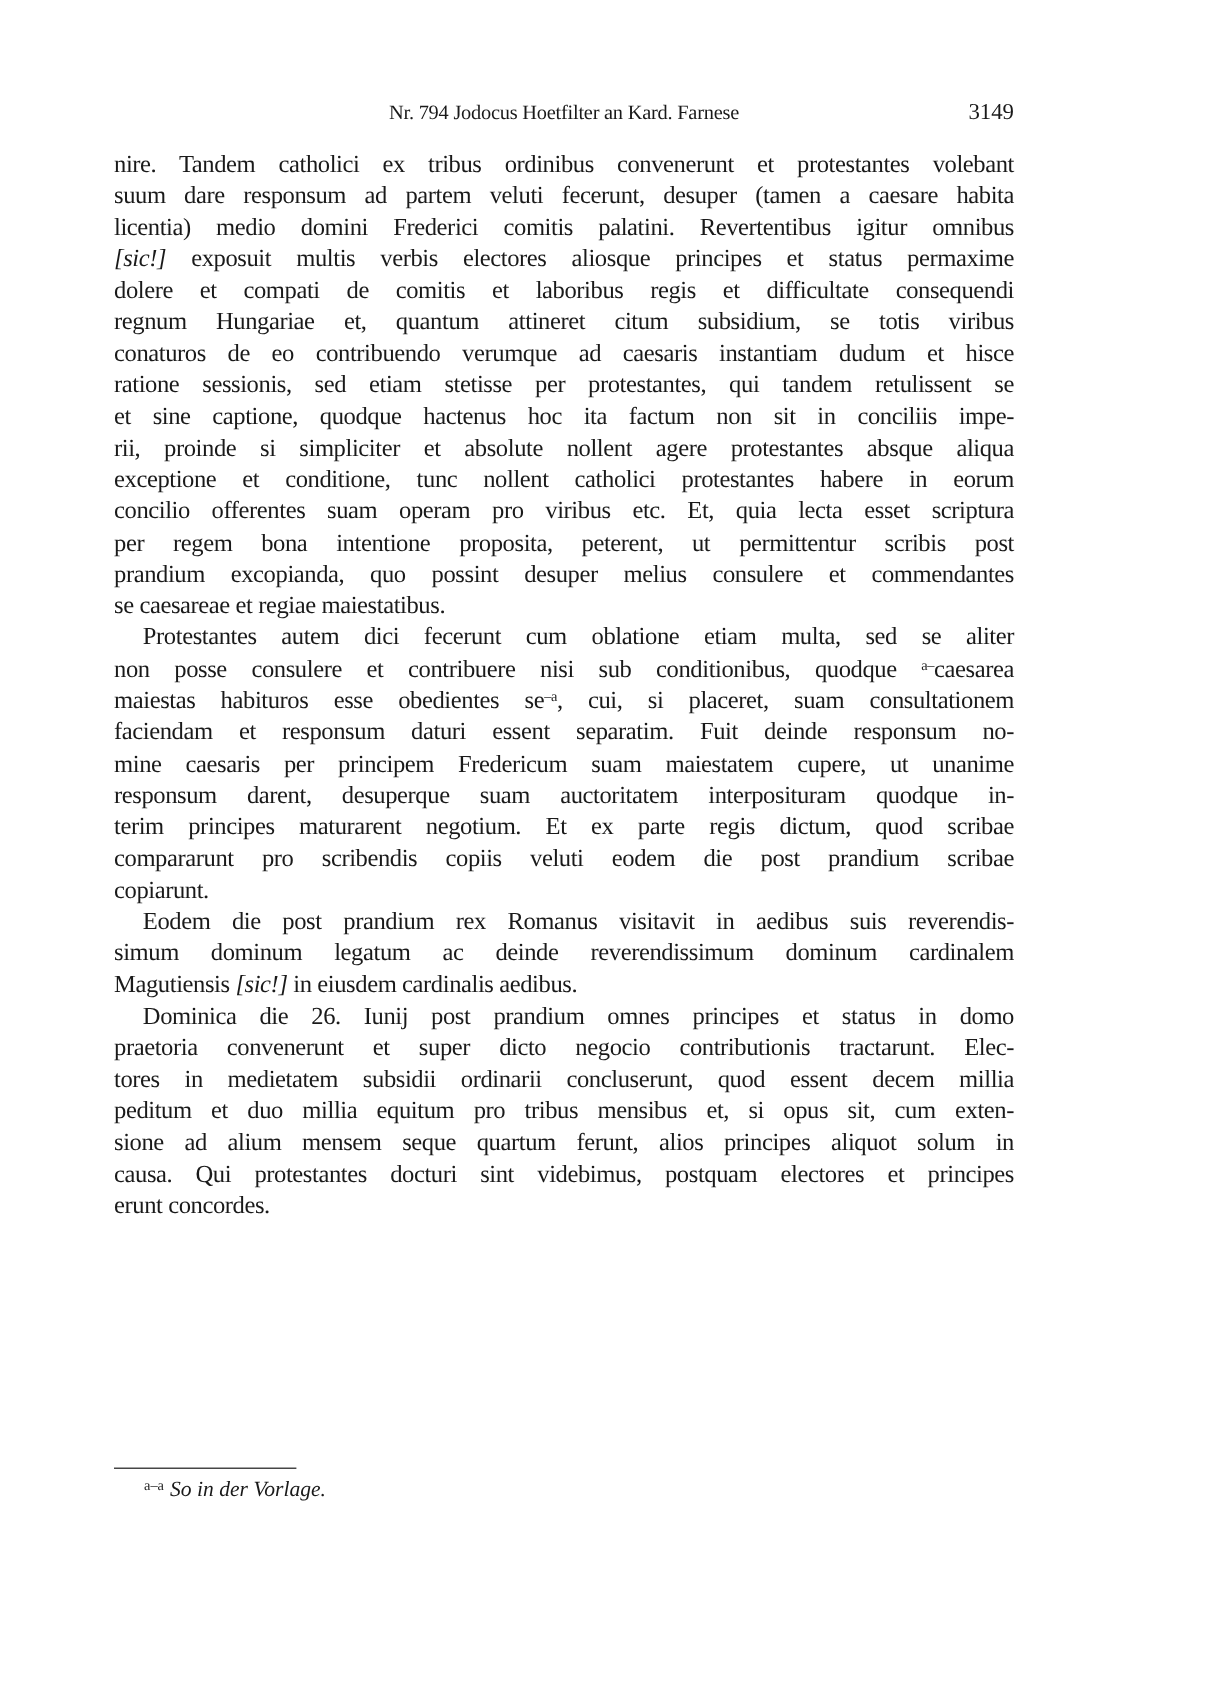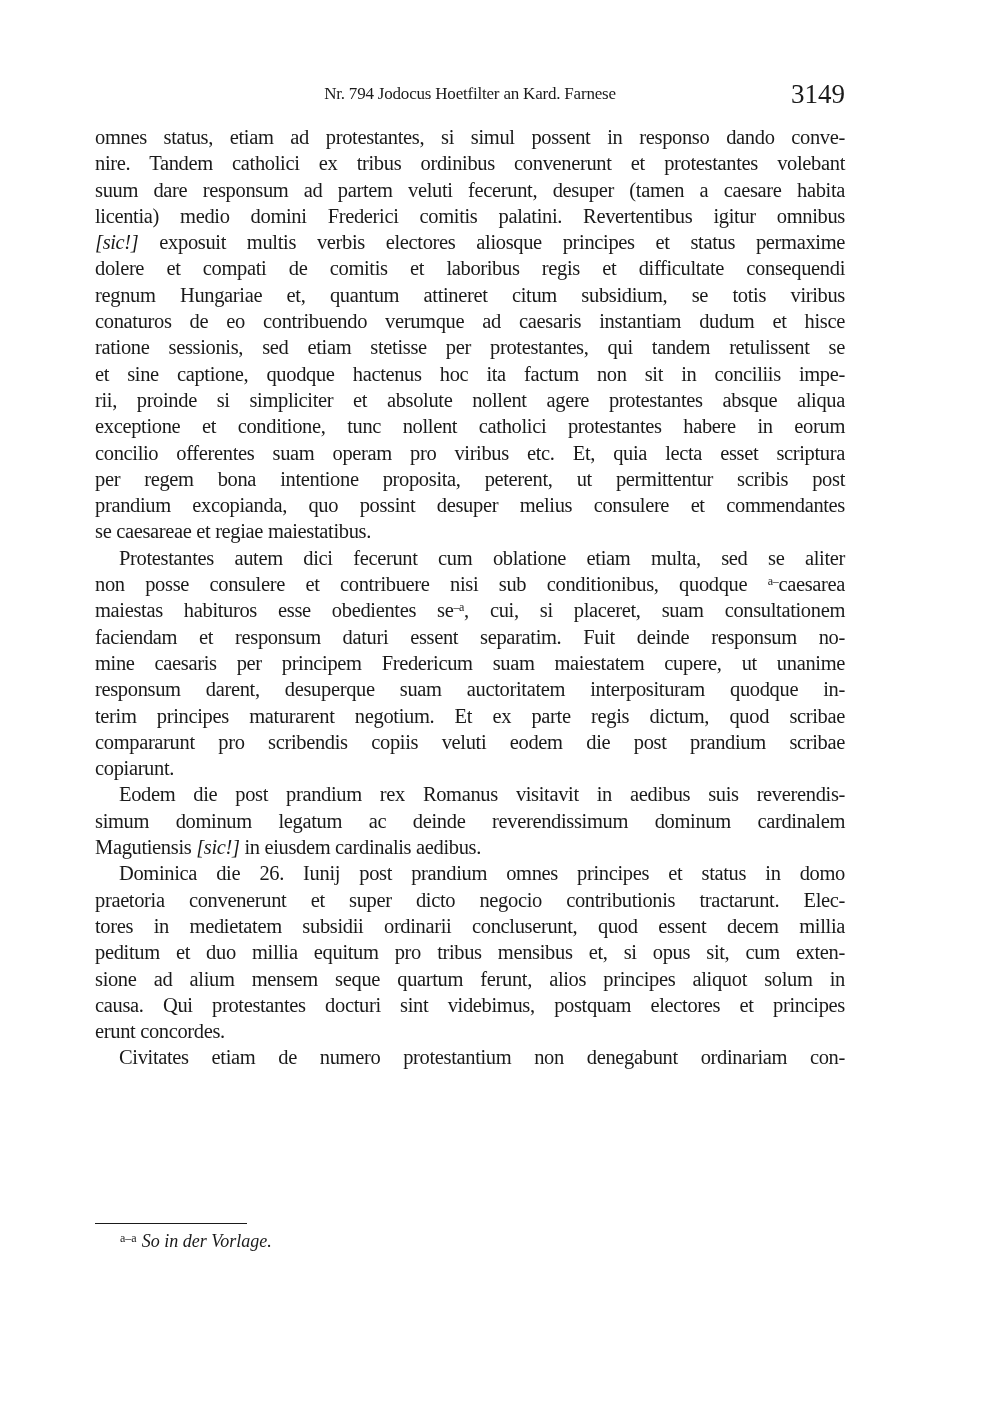--- a/index.html
+++ b/index.html
@@ -34,21 +34,21 @@
       left: 0;
       width: 750px;
       text-align: center;
       font-size: 17px;
       line-height: 28px;
       letter-spacing: -0.2px;
     }
     .page-number {
       position: absolute;
       right: 0;
-      font-size: 27px;
+      font-size: 19px;
       line-height: 28px;
     }
     .body-text {
       position: absolute;
       top: 124px;
       left: 95px;
       width: 750px;
     }
     .line {
       display: block;
@@ -105,21 +105,20 @@
 
 <div class="page">
 
   <div class="running-head">
     <span class="running-title">Nr. 794 Jodocus Hoetfilter an Kard.  Farnese</span>
     <span class="page-number">3149</span>
   </div>
 
   <div class="body-text">
 
-    <span class="line">omnes status, etiam ad protestantes, si simul possent in responso dando conve-</span>
     <span class="line">nire. Tandem catholici ex tribus ordinibus convenerunt et protestantes volebant</span>
     <span class="line">suum dare responsum ad partem veluti fecerunt, desuper (tamen a caesare habita</span>
     <span class="line">licentia) medio domini Frederici comitis palatini. Revertentibus igitur omnibus</span>
     <span class="line"><span class="sic">[sic!]</span><span> exposuit multis verbis electores aliosque principes et status permaxime</span></span>
     <span class="line">dolere et compati de comitis et laboribus regis et difficultate consequendi</span>
     <span class="line">regnum Hungariae et, quantum attineret citum subsidium, se totis viribus</span>
     <span class="line">conaturos de eo contribuendo verumque ad caesaris instantiam dudum et hisce</span>
     <span class="line">ratione sessionis, sed etiam stetisse per protestantes, qui tandem retulissent se</span>
     <span class="line">et sine captione, quodque hactenus hoc ita factum non sit in conciliis impe-</span>
     <span class="line">rii, proinde si simpliciter et absolute nollent agere protestantes absque aliqua</span>
@@ -144,21 +143,20 @@
     <span class="line last"><span>Magutiensis </span><span class="sic">[sic!]</span><span> in eiusdem cardinalis aedibus.</span></span>
 
     <span class="line indent">Dominica die 26. Iunij post prandium omnes principes et status in domo</span>
     <span class="line">praetoria convenerunt et super dicto negocio contributionis tractarunt. Elec-</span>
     <span class="line">tores in medietatem subsidii ordinarii concluserunt, quod essent decem millia</span>
     <span class="line">peditum et duo millia equitum pro tribus mensibus et, si opus sit, cum exten-</span>
     <span class="line">sione ad alium mensem seque quartum ferunt, alios principes aliquot solum in</span>
     <span class="line">causa. Qui protestantes docturi sint videbimus, postquam electores et principes</span>
     <span class="line last">erunt concordes.</span>
 
-    <span class="line indent">Civitates etiam de numero protestantium non denegabunt ordinariam con-</span>
   </div>
 
   <div class="footnote-rule"></div>
   <div class="footnote">
     <span class="fn-mark">a–a</span><span class="fn-text">So in der Vorlage.</span>
   </div>
 
 </div>
 
 </body></html>

